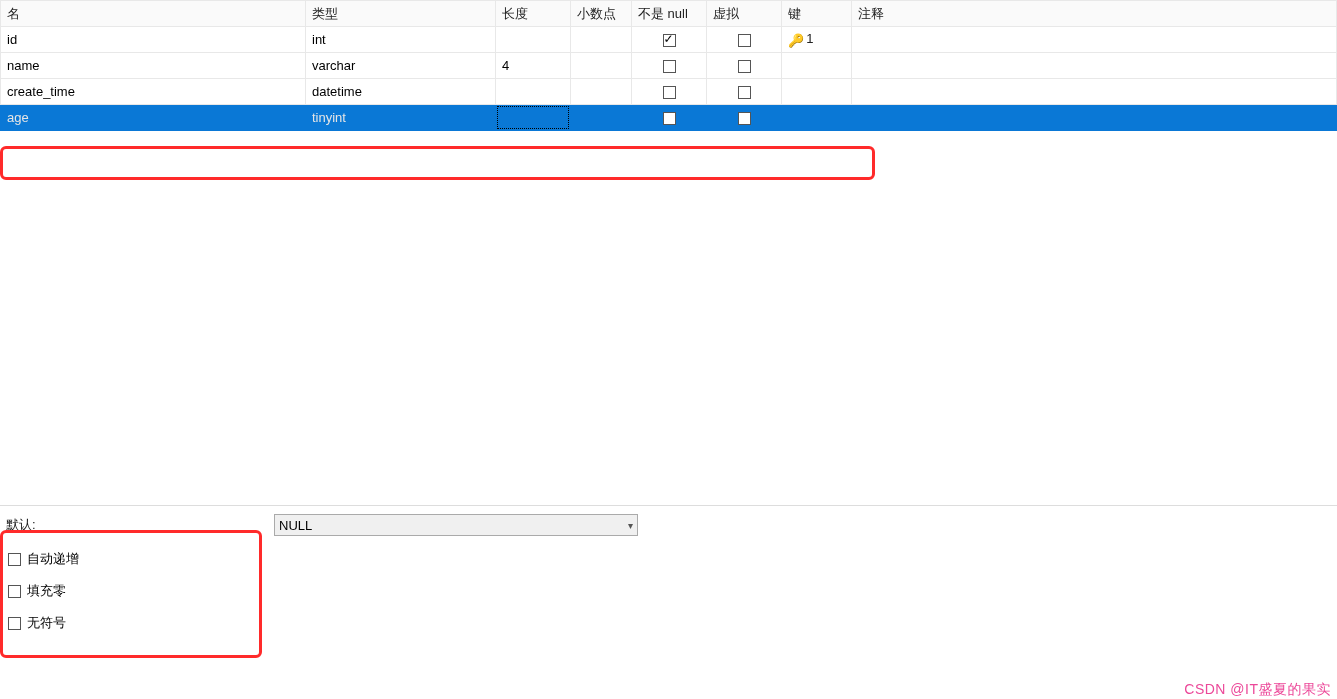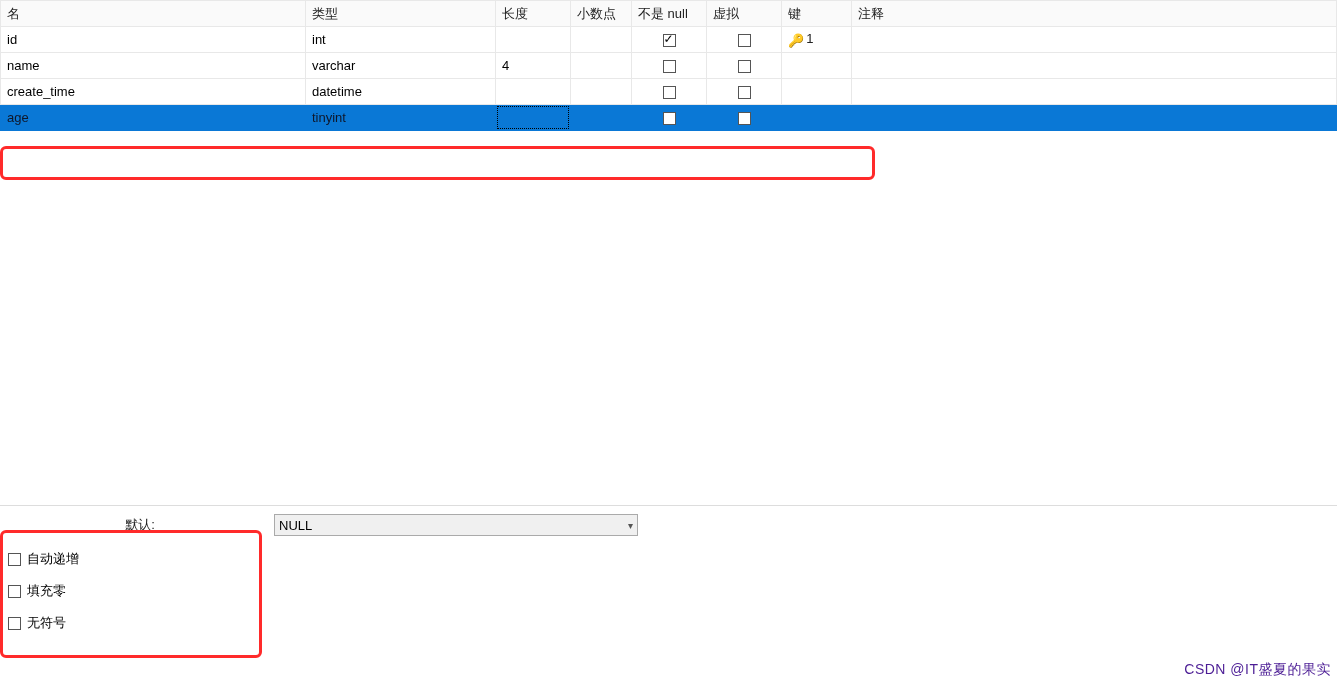--- a/index.html
+++ b/index.html
@@ -33,21 +33,21 @@
     .col-type { width: 190px; }
     .col-length { width: 75px; }
     .col-decimal { width: 61px; }
     .col-notnull { width: 75px; text-align: center;}
     .col-virtual { width: 75px; text-align: center; margin-left: 32px;}
     .col-key { width: 70px; }
     .col-comment { }
     td.center { text-align: center; }
     .row-selected td {
       background: #0a78d6;
-      color: #0f172a;
+      color: #e5e5e5;
       border-color: #0a78d6;
     }
     .row-selected .checkbox-box {
       background: #fff;
     }
     .checkbox-box {
       display: inline-block;
       width: 13px;
       height: 13px;
       border: 1px solid #555;
@@ -93,21 +93,20 @@
       top: 505px;
       left: 0;
       width: 100%;
       border-top: 1px solid #ddd;
       padding: 8px 6px;
     }
     .default-row {
       display: flex;
       align-items: center;
       margin-bottom: 14px;
-      text-align: center;
     }
     .default-label {
       width: 268px;
       color: #222;
     }
     .default-select {
       width: 364px;
       height: 22px;
       background: #f0f0f0;
       border: 1px solid #aaa;
@@ -129,22 +128,22 @@
       font-family: Liberation Serif, serif;
     }
     .opt-row {
       display: flex;
       align-items: center;
       gap: 6px;
     }
     .watermark {
       position: absolute;
       right: 6px;
-      bottom: 20px;
-      color: #4c1d95;
+      bottom: 0;
+      color: #ec4899;
       font-size: 14px;
       letter-spacing: 0.5px;
     }
     .row-selected .len-cell {
       position: relative;
     }
     .row-selected .len-cell::after {
       content: "";
       position: absolute;
       top: 1px; left: 1px; right: 1px; bottom: 1px;

